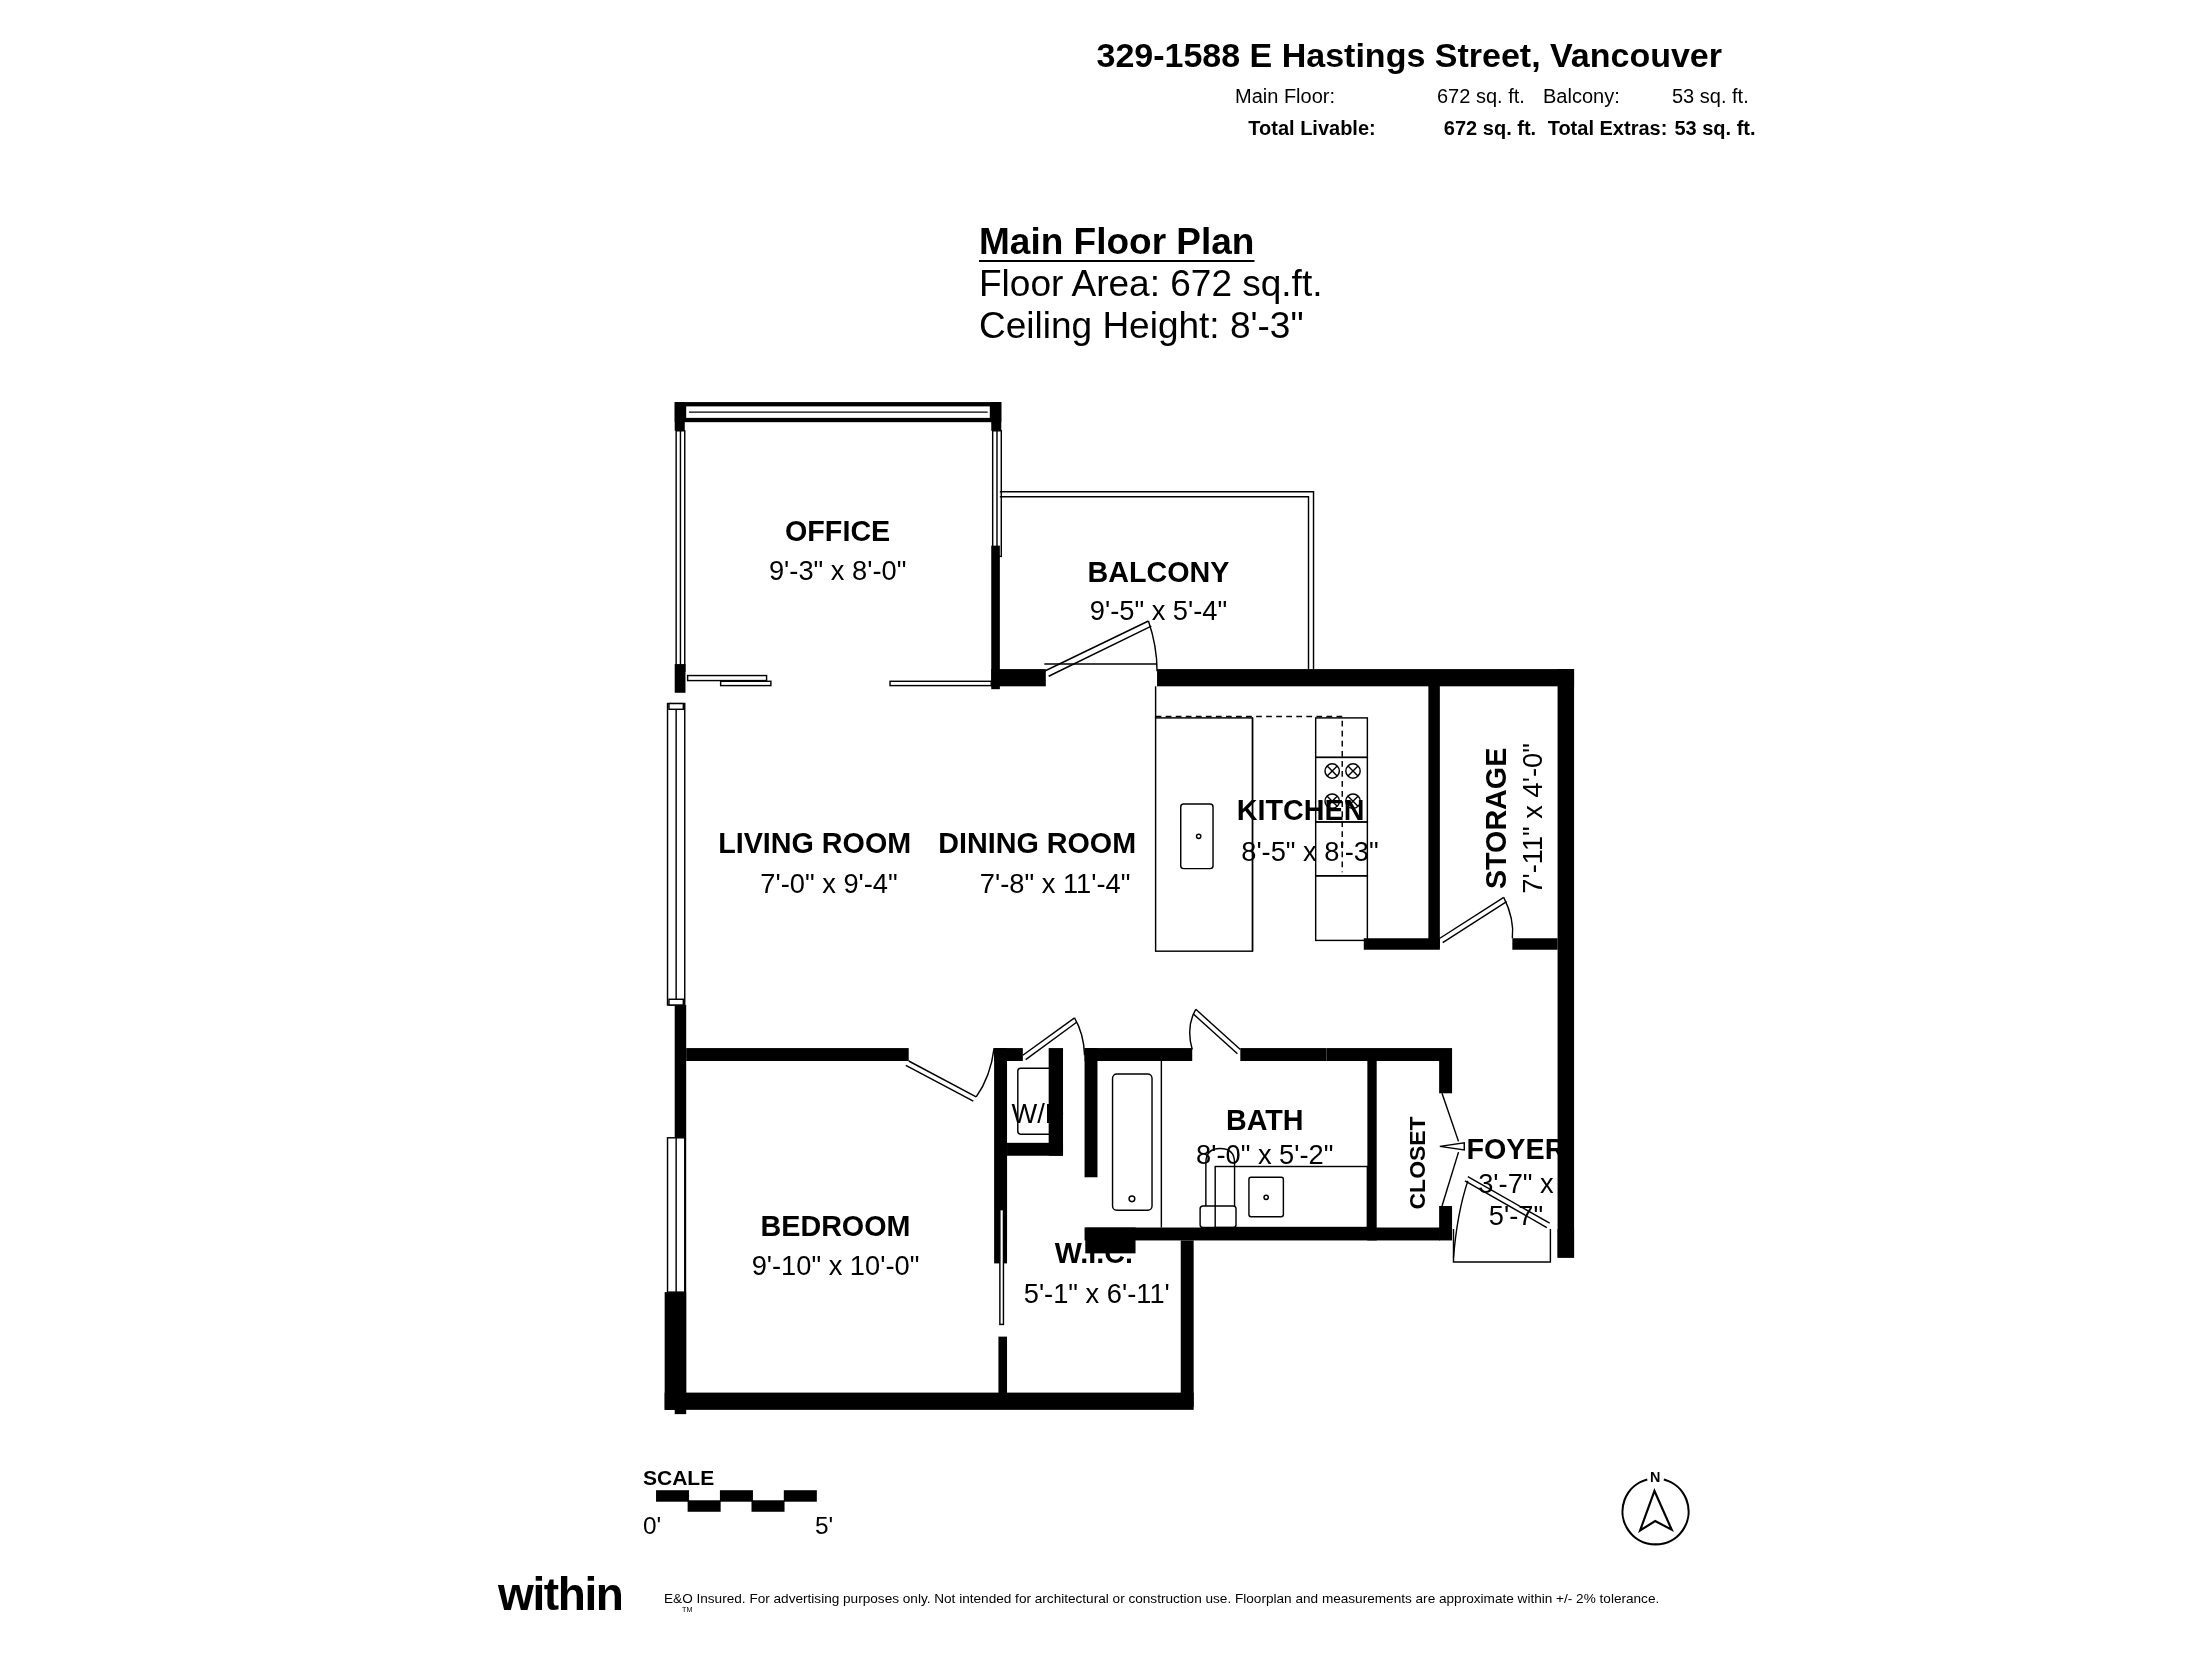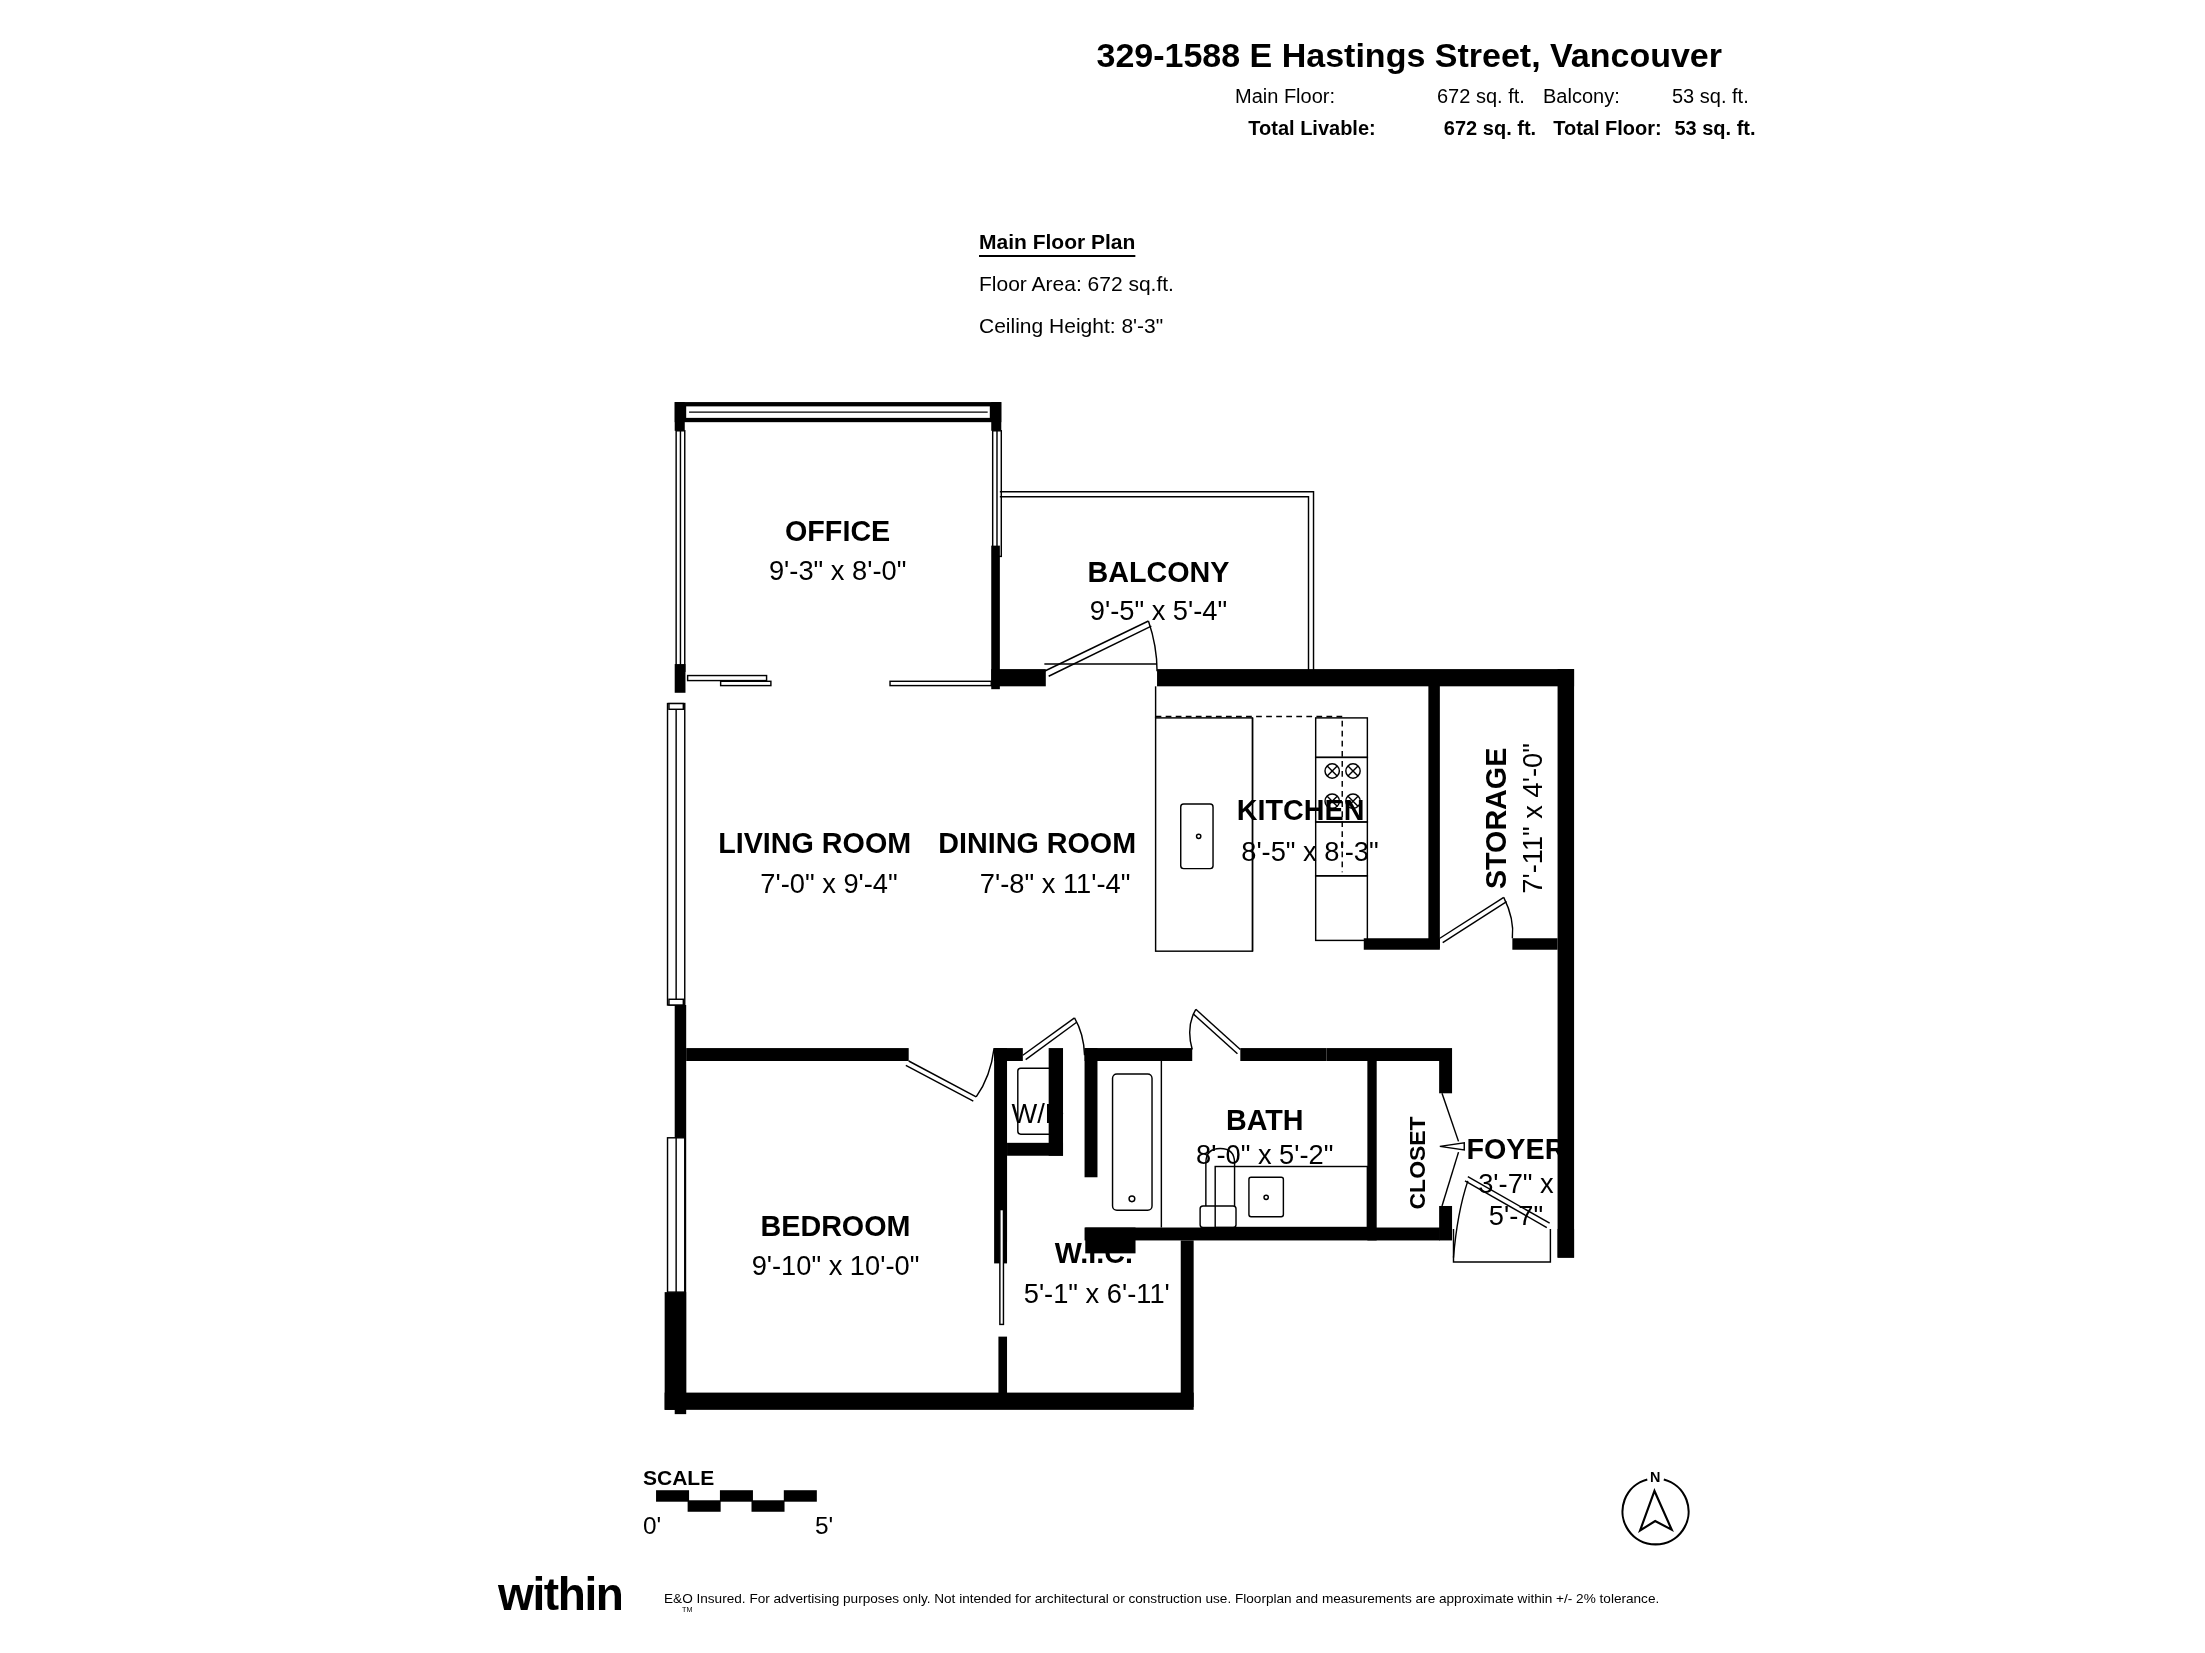--- a/index.html
+++ b/index.html
@@ -7,21 +7,21 @@
          font-family:"Liberation Sans", "DejaVu Sans", sans-serif; color:#000; }
   .abs { position:absolute; }
   .address { left:1062px; top:21.5px; width:660px; text-align:right; font-size:34px; font-weight:bold; letter-spacing:0px;margin-top:14px; }
   .summary { left:1235px; top:80px; font-size:20px; line-height:32px; }
   .summary .row { display:flex; }
   .summary .c1 { width:154px; }
   .summary .c2 { width:106px;margin-left:48px; }
   .summary .c3 { width:129px; }
   .summary .c4 { width:86px; }
   .summary .bold { font-weight:bold;text-align:center; }
-  .plan-head { left:979px; top:221px; font-size:21px; line-height:42px; }
+  .plan-head { left:979px; top:221px; font-size:37px; line-height:42px; }
   .plan-head .title { font-weight:bold; text-decoration:underline; text-underline-offset:5.7px; text-decoration-thickness:2.2px; }
   svg.plan { position:absolute; left:0; top:0; }
   .room-name { font-family:"Liberation Sans", sans-serif; font-weight:bold; font-size:40px; text-anchor:middle; }
   .room-dim { font-family:"Liberation Sans", sans-serif; font-size:38px; text-anchor:middle; }
   .scale-label { left:643px; top:1466px; font-size:21px;font-weight:bold; }
   .scale-0 { left:643px; top:1512px; font-size:24.4px; }
   .scale-5 { left:815px; top:1512px; font-size:24.4px; }
   .logo { left:498px; top:1571px; font-size:46px; font-weight:bold; letter-spacing:-1.4px; line-height:46px; }
   .logo-tm { left:648px; top:1605px; font-size:7.2px;margin-left:34px; }
   .disclaimer { left:652px; top:1591px; font-size:13.6px;margin-left:12px; }
@@ -34,21 +34,21 @@
 <div class="abs summary">
   <div class="row">
     <span class="c1">Main Floor:</span>
     <span class="c2">672 sq. ft.</span>
     <span class="c3">Balcony:</span>
     <span class="c4">53 sq. ft.</span>
   </div>
   <div class="row bold">
     <span class="c1">Total Livable:</span>
     <span class="c2">672 sq. ft.</span>
-    <span class="c3">Total Floor:</span>
+    <span class="c3">Total Extras:</span>
     <span class="c4">53 sq. ft.</span>
   </div>
 </div>
 
 <div class="abs plan-head">
   <div class="title">Main Floor Plan</div>
   <div>Floor Area: 672 sq.ft.</div>
   <div>Ceiling Height: 8'-3"</div>
 </div>
 

